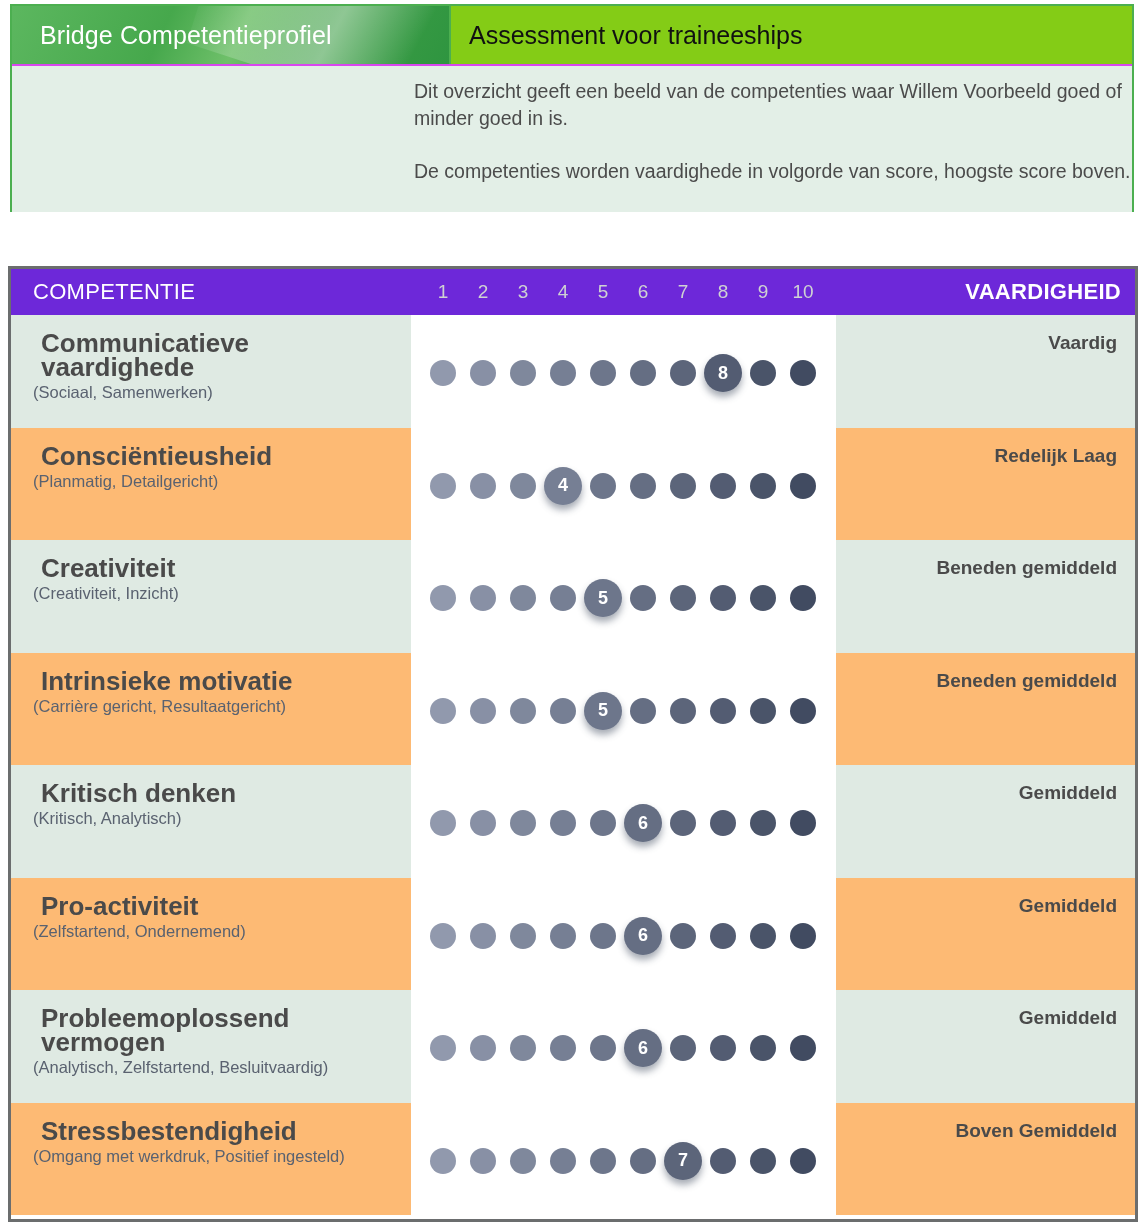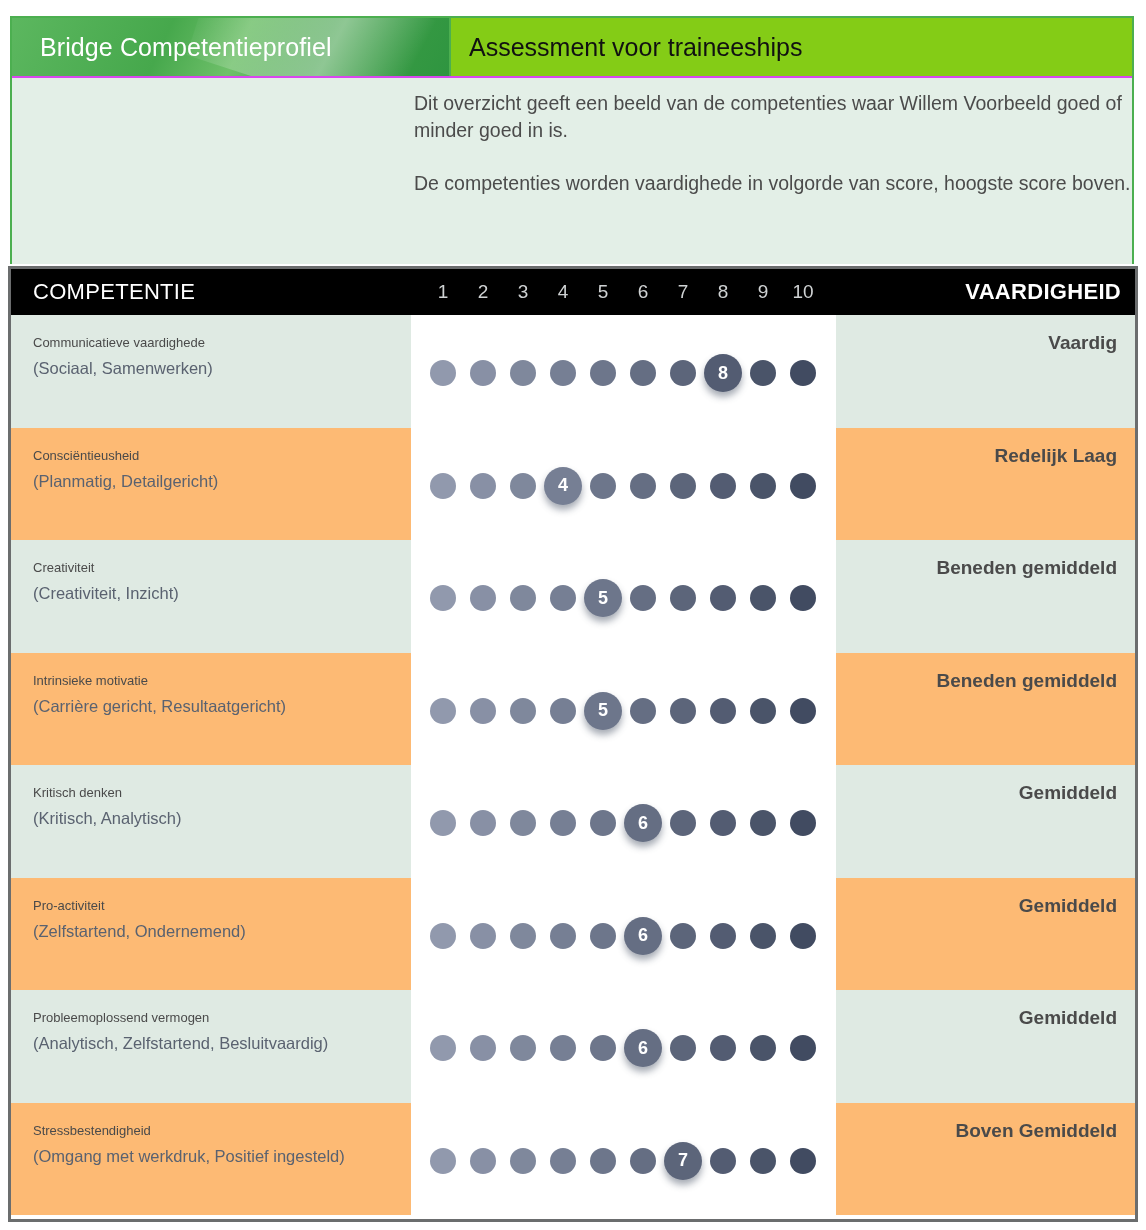--- a/index.html
+++ b/index.html
@@ -11,23 +11,23 @@
     width: 1146px;
     height: 1230px;
     font-family: "Liberation Sans", sans-serif;
     overflow: hidden;
   }
 
   
   .header-card {
     position: absolute;
     left: 10px;
-    top: 16px;
+    top: 4px;
     width: 1124px;
-    height: 248px;
+    height: 208px;
     border: 2px solid #4caf50;
     box-sizing: border-box;
     background: #e3efe7;
   }
   .header-bar {
     position: relative;
     height: 58px;
     display: flex;
     align-items: stretch;
     background: #ffffff;
@@ -98,21 +98,21 @@
     top: 266px;
     width: 1130px;
     height: 956px;
     border: 3px solid #6b6d6e;
     box-sizing: border-box;
     background: #ffffff;
   }
   .table-head {
     position: relative;
     height: 46px;
-    background: #000000;
+    background: #6d28d9;
     display: block;
   }
   .th-competentie {
     position: absolute;
     left: 22px;
     top: 50%;
     transform: translateY(-50%);
     color: #ffffff;
     font-size: 22px;
     font-weight: 400;
@@ -180,24 +180,24 @@
     padding: 16px 18px 16px 12px;
     text-align: right;
   }
   .row.shade-a .cell-left,
   .row.shade-a .cell-right { background: #dfeae3; }
   .row.shade-b .cell-left,
   .row.shade-b .cell-right { background: #fdba74; }
 
   .comp-title {
     color: #4a4a4a;
-    font-size: 13px;
-    font-weight: normal;
+    font-size: 26px;
+    font-weight: bold;
     line-height: 24px;
-    margin: 0 0 2px 0;
+    margin: 0 0 2px 8px;
   }
   .comp-sub {
     color: #5a6270;
     font-size: 16.5px;
     font-weight: 400;
     line-height: 23px;
     margin: 0;
   }
   .skill-label {
     color: #4a4a4a;

